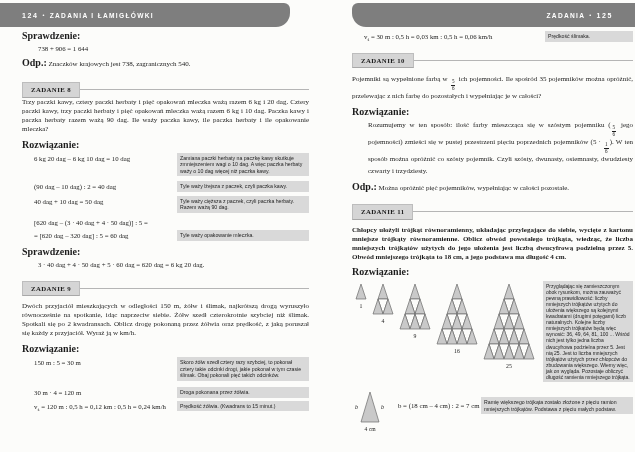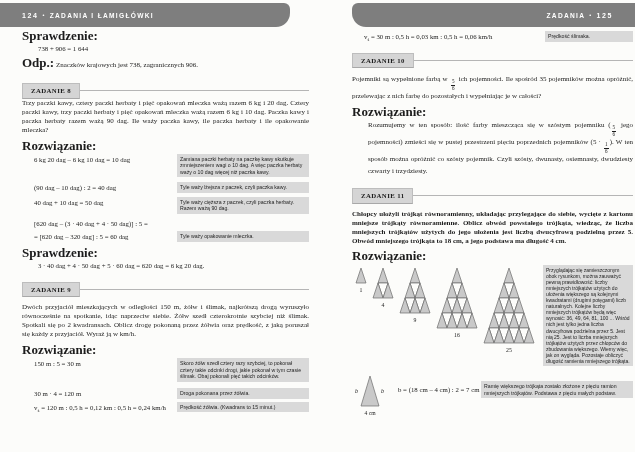--- a/index.html
+++ b/index.html
@@ -18,21 +18,21 @@
   .band-left{left:0;width:290px;border-radius:0 6px 14px 0;padding-left:22px;box-sizing:border-box;}
   .band-right{left:352px;width:283px;border-radius:6px 0 0 14px;justify-content:flex-end;padding-right:22px;box-sizing:border-box;}
   .band .sep{margin:0 4px;font-size:5.5px;}
   .band .num{font-size:7px;letter-spacing:1.6px;}
   
   .page{position:absolute;top:31px;font-size:7px;line-height:9px;}
   .page-left{left:22px;width:287px;}
   .page-right{left:352px;width:281px;}
   p{margin:0;}
   .body{text-align:justify;}
-  .lbl{font-weight:bold;font-size:13px;}
+  .lbl{font-weight:bold;font-size:10px;}
   .eq{font-size:6.8px;white-space:nowrap;}
   .ind{margin-left:16px;}
   
   .task-header{display:flex;align-items:center;}
   .task-box{
     background:#d5d5d5;border:0.5px solid #bdbdbd;border-bottom-color:#a8a8a8;
     padding:2px 8px 2.5px;font-weight:bold;font-size:6.8px;letter-spacing:0.4px;
   }
   .task-rule{flex:1;height:0;border-top:1px solid #b5b5b5;}
   
@@ -77,21 +77,21 @@
     <span class="sep">•</span>
     <span class="num">125</span>
   </div>
 
   <div class="page page-left">
 
     <div class="lbl">Sprawdzenie:</div>
     <div class="eq ind" style="margin-top:4px;">738 + 906 = 1 644</div>
     <p class="body" style="margin-top:5px;">
       <span class="lbl">Odp.:</span>
-      <span>Znaczków krajowych jest 738, zagranicznych 906.</span>
+      <span>Znaczków krajowych jest 738, zagranicznych 540.</span>
     </p>
 
     <div class="task-header" style="margin-top:13px;">
       <span class="task-box">ZADANIE 8</span>
       <span class="task-rule"></span>
     </div>
     <p class="body" style="">Trzy paczki kawy, cztery paczki herbaty i pięć opakowań mleczka ważą razem 6 kg i 20 dag. Cztery paczki kawy, trzy paczki herbaty i pięć opakowań mleczka ważą razem 6 kg i 10 dag. Paczka kawy i paczka herbaty razem ważą 90 dag. Ile waży paczka kawy, ile paczka herbaty i ile opakowanie mleczka?</p>
     <div class="lbl" style="margin-top:6px;">Rozwiązanie:</div>
 
     <div class="step-row" style="margin-top:4px;">
@@ -154,20 +154,24 @@
           <span class="den">6</span>
         </span> ich pojemności. Ile spośród 35 pojemników można opróżnić, przelewając z nich farbę do pozostałych i wypełniając je w całości?</p>
     <div class="lbl" style="margin-top:5px;">Rozwiązanie:</div>
     <p class="body ind" style="margin-top:4px;line-height:11.5px;">Rozumujemy w ten sposób: ilość farby mieszcząca się w szóstym pojemniku (<span class="frac">
           <span class="num">5</span>
           <span class="den">6</span>
         </span> jego pojemności) zmieści się w pustej przestrzeni pięciu poprzednich pojemników (5 · <span class="frac">
           <span class="num">1</span>
           <span class="den">6</span>
         </span>). W ten sposób można opróżnić co szósty pojemnik. Czyli szósty, dwunasty, osiemnasty, dwudziesty czwarty i trzydziesty.</p>
+    <p class="body" style="margin-top:5px;">
+      <span class="lbl">Odp.:</span>
+      <span>Można opróżnić pięć pojemników, wypełniając w całości pozostałe.</span>
+    </p>
 
     <div class="task-header" style="margin-top:11px;">
       <span class="task-box">ZADANIE 11</span>
       <span class="task-rule"></span>
     </div>
     <p class="body" style="margin-top:6px;font-weight:bold;">Chłopcy ułożyli trójkąt równoramienny, układając przylegające do siebie, wycięte z kartonu mniejsze trójkąty równoramienne. Oblicz obwód powstałego trójkąta, wiedząc, że liczba mniejszych trójkątów użytych do jego ułożenia jest liczbą dwucyfrową podzielną przez 5. Obwód mniejszego trójkąta to 18 cm, a jego podstawa ma długość 4 cm.</p>
     <div class="lbl" style="margin-top:5px;">Rozwiązanie:</div>
 
     <div class="fig-row" style="margin-top:5px;">
       <svg width="186" height="92" viewBox="0 0 186 92">

